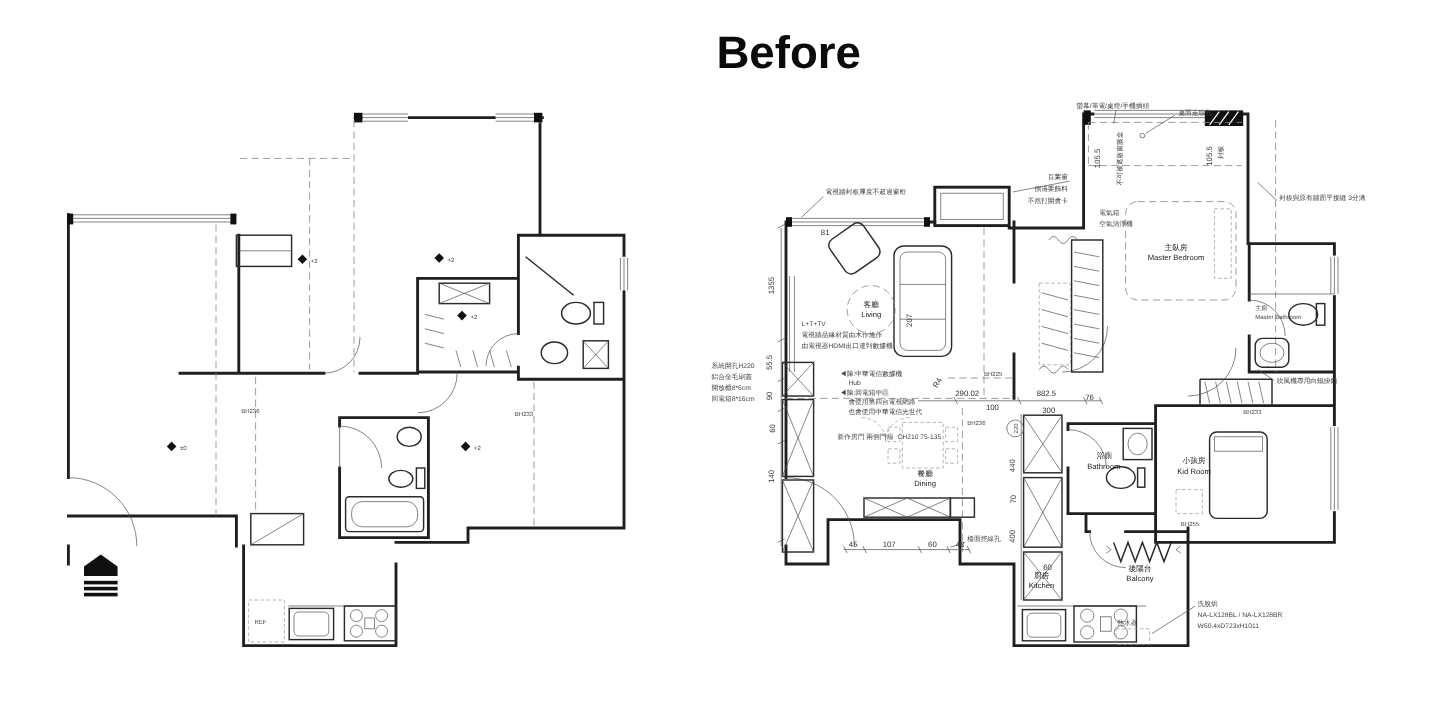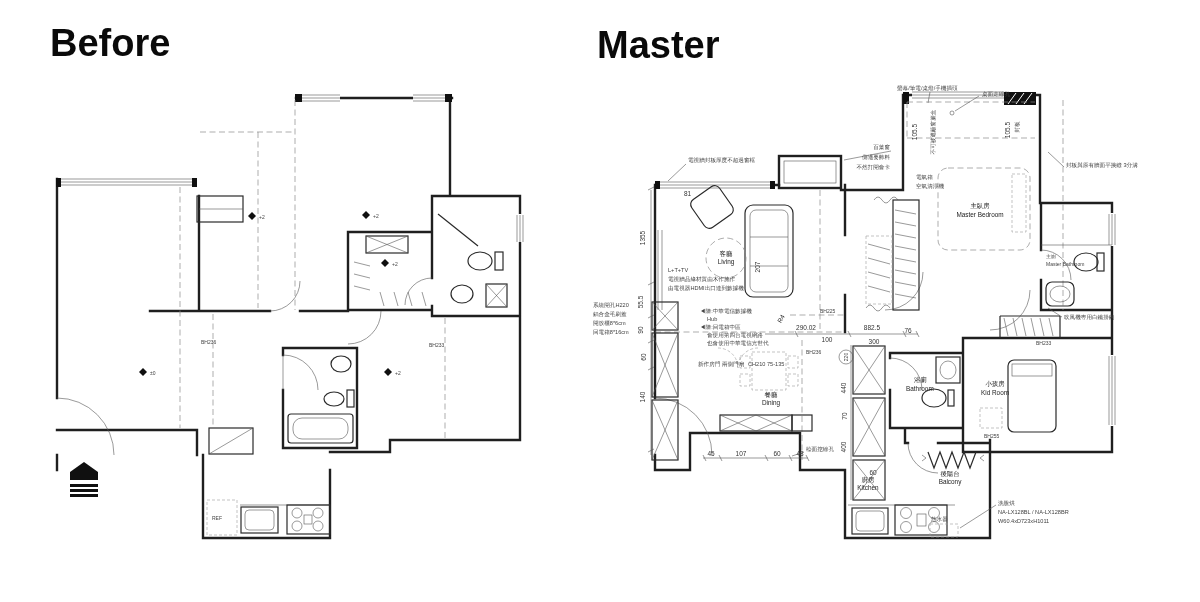--- a/index.html
+++ b/index.html
@@ -18,22 +18,21 @@
   .wht{fill:#ffffff;stroke:none}
   .note{font-size:5.6px;fill:#444}
   .dim{font-size:6.5px;fill:#333}
   .small{font-size:5px;fill:#444}
   .rl{font-size:6.4px;fill:#222}
 </style>
 </head>
 <body>
 
 <div class="stage">
-  <div class="title before">Before</div>
-  <div class="title after">Master</div>
+  <div class="title after">Before</div>
 
   <svg viewBox="40 85 500 475" style="left:40px;top:85px;width:500px;height:475px">
 
     <g>
       <path class="w" d="M296,98 H452 M450,98 V196 M432,196 H520 M520,196 V316 M432,316 H520 M432,196 V278 M432,306 V316
                          M348,232 H432 M348,232 V310 M348,310 H432
                          M150,311 H270 M300,311 H348 M199,196 V311
                          M57,179 V398 M57,455 V470 M57,430 H197 M197,430 V455 M203,455 V538 M203,538 H330 M330,470 V538
                          M520,316 V440 M520,440 H390 M390,440 V452 M390,452 H330
                          M283,348 H357 M357,348 V448 M283,448 H357 M283,448 V390 M283,348 V355"></path>

